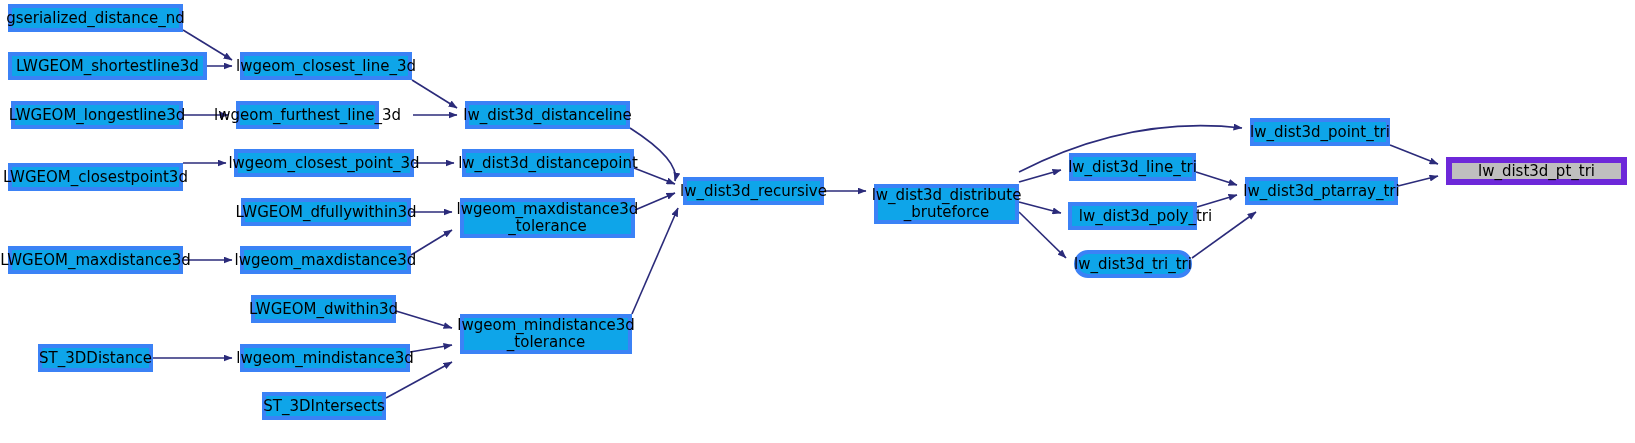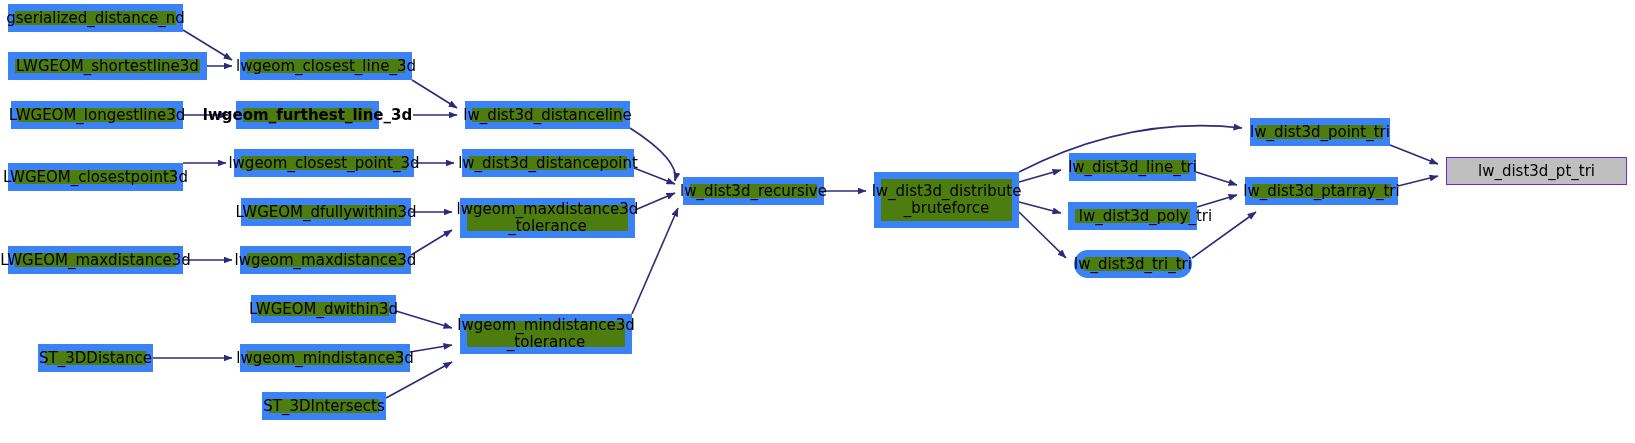--- a/index.html
+++ b/index.html
@@ -19,35 +19,35 @@
     position: absolute;
     left: 0;
     top: 0;
     width: 1635px;
     height: 443px;
     pointer-events: none;
   }
   .node {
     position: absolute;
     box-sizing: border-box;
-    border: 7px solid #3b82f6;
-    background: #4d7c0f;
+    border: 4px solid #3b82f6;
+    background: #0ea5e9;
     color: #000000;
     font-size: 15px;
     line-height: 17px;
     display: flex;
     align-items: center;
     justify-content: center;
     text-align: center;
     white-space: pre-line;
     letter-spacing: 0px;
   }
   .node.highlight {
     background: #bfbfbf;
-    border: 1px solid #6d28d9;
+    border: 6px solid #6d28d9;
   }
 </style>
 </head>
 <body>
 
 <div id="graph">
 
   <svg id="edge-layer" viewBox="0 0 1635 443" width="1635" height="443" xmlns="http://www.w3.org/2000/svg">
     <defs>
       <marker id="arrowhead" markerWidth="9" markerHeight="7" refX="8.5" refY="3.5" orient="auto" markerUnits="userSpaceOnUse">
@@ -87,35 +87,35 @@
   </svg>
 
   <div id="nodes-group">
       <div class="node" style="left: 8px; top: 4px; width: 175px; height: 28px;">gserialized_distance_nd</div>
       <div class="node" style="left: 8px; top: 52px; width: 199px; height: 28px;">LWGEOM_shortestline3d</div>
       <div class="node" style="left: 11px; top: 101px; width: 172px; height: 28px;">LWGEOM_longestline3d</div>
       <div class="node" style="left: 8px; top: 149px; width: 175px; height: 28px; margin-top: 14px;">LWGEOM_closestpoint3d</div>
       <div class="node" style="left: 8px; top: 246px; width: 175px; height: 28px;">LWGEOM_maxdistance3d</div>
       <div class="node" style="left: 38px; top: 344px; width: 115px; height: 28px;">ST_3DDistance</div>
       <div class="node" style="left: 240px; top: 52px; width: 172px; height: 28px;">lwgeom_closest_line_3d</div>
-      <div class="node" style="left: 236px; top: 101px; width: 143px; height: 28px; font-weight: bold;">lwgeom_furthest_line_3d</div>
+      <div class="node" style="left: 236px; top: 101px; width: 143px; height: 28px;">lwgeom_furthest_line_3d</div>
       <div class="node" style="left: 234px; top: 149px; width: 180px; height: 28px;">lwgeom_closest_point_3d</div>
       <div class="node" style="left: 241px; top: 198px; width: 170px; height: 28px;">LWGEOM_dfullywithin3d</div>
       <div class="node" style="left: 240px; top: 246px; width: 171px; height: 28px;">lwgeom_maxdistance3d</div>
       <div class="node" style="left: 251px; top: 295px; width: 145px; height: 28px;">LWGEOM_dwithin3d</div>
       <div class="node" style="left: 240px; top: 344px; width: 170px; height: 28px;">lwgeom_mindistance3d</div>
       <div class="node" style="left: 262px; top: 392px; width: 124px; height: 28px;">ST_3DIntersects</div>
       <div class="node" style="left: 465px; top: 101px; width: 165px; height: 28px;">lw_dist3d_distanceline</div>
       <div class="node" style="left: 462px; top: 149px; width: 172px; height: 28px;">lw_dist3d_distancepoint</div>
       <div class="node" style="left: 460px; top: 198px; width: 175px; height: 40px;">lwgeom_maxdistance3d
 _tolerance</div>
       <div class="node" style="left: 460px; top: 314px; width: 172px; height: 40px;">lwgeom_mindistance3d
 _tolerance</div>
       <div class="node" style="left: 683px; top: 177px; width: 141px; height: 28px;">lw_dist3d_recursive</div>
-      <div class="node" style="left: 874px; top: 172px; width: 145px; height: 56px;">lw_dist3d_distribute
+      <div class="node" style="left: 874px; top: 184px; width: 145px; height: 40px;">lw_dist3d_distribute
 _bruteforce</div>
       <div class="node" style="left: 1069px; top: 153px; width: 127px; height: 28px;">lw_dist3d_line_tri</div>
       <div class="node" style="left: 1068px; top: 202px; width: 129px; height: 28px; padding-left: 26px;">lw_dist3d_poly_tri</div>
       <div class="node" style="left: 1074px; top: 250px; width: 118px; height: 28px; border-radius: 14px;">lw_dist3d_tri_tri</div>
       <div class="node" style="left: 1250px; top: 118px; width: 140px; height: 28px;">lw_dist3d_point_tri</div>
       <div class="node" style="left: 1245px; top: 177px; width: 153px; height: 28px;">lw_dist3d_ptarray_tri</div>
       <div class="node highlight" style="left: 1446px; top: 157px; width: 181px; height: 28px;">lw_dist3d_pt_tri</div>
     </div>
 
 </div>

